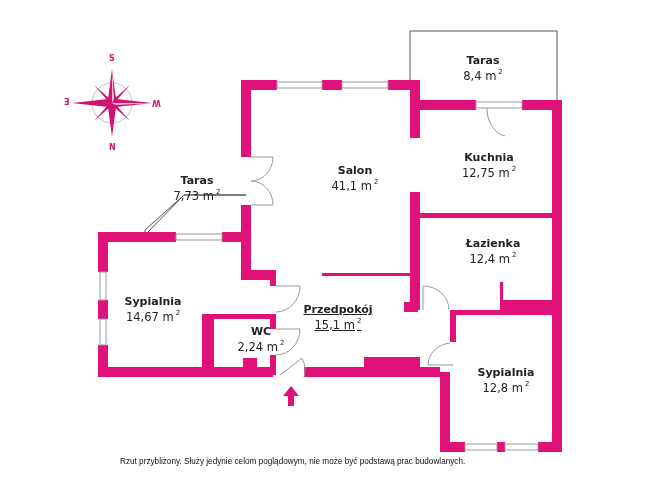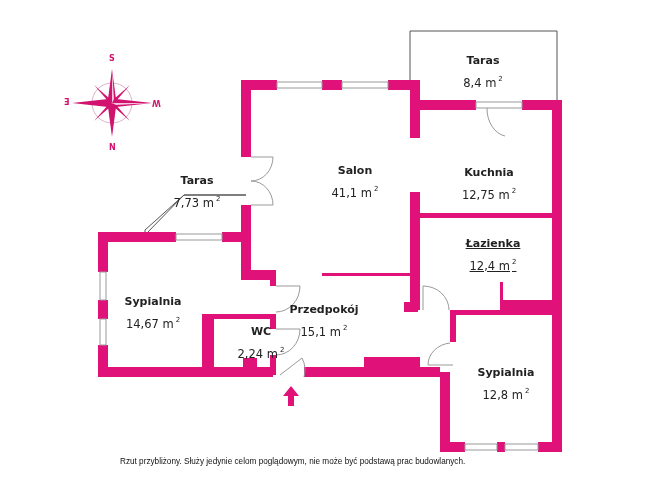--- a/index.html
+++ b/index.html
@@ -1,21 +1,21 @@
 <!DOCTYPE html>
 <html><head>
 <meta charset="utf-8">
 <style>
   html, body { margin: 0; padding: 0; background: #ffffff; }
   body { width: 654px; height: 491px; position: relative; overflow: hidden;
          font-family: "DejaVu Sans", "Liberation Sans", sans-serif; }
   #plan { position: absolute; left: 0; top: 0; width: 654px; height: 491px; }
   .label { position: absolute; text-align: center; color: #222; line-height: 1.25; white-space: nowrap; transform: translateX(-50%); }
   .label .name { font-weight: bold; font-size: 11px; display: block; }
-  .label .area { font-size: 11.5px; display: block; margin-top: 7px; }
+  .label .area { font-size: 11.5px; display: block; }
   .label sup { font-size: 7px; vertical-align: 6px; margin-left: 2px; }
   .compass-letter { position: absolute; font-size: 8px; font-weight: bold; color: #d1126f; font-family: "DejaVu Sans", sans-serif; }
   .disclaimer { position: absolute; left: 120px; top: 457px; font-size: 8.2px; color: #111;
                 font-family: "Liberation Sans", sans-serif; white-space: nowrap; }
 </style>
 </head>
 <body>
 
 <svg id="plan" viewBox="0 0 654 491" xmlns="http://www.w3.org/2000/svg">
 
@@ -130,37 +130,37 @@
   <span class="area"><span>8,4 m</span><sup>2</sup></span>
 </div>
 <div class="label" style="left:197px; top:174px;">
   <span class="name">Taras</span>
   <span class="area"><span>7,73 m</span><sup>2</sup></span>
 </div>
 <div class="label" style="left:355px; top:164px;">
   <span class="name">Salon</span>
   <span class="area"><span>41,1 m</span><sup>2</sup></span>
 </div>
-<div class="label" style="left:489px; top:166px;">
+<div class="label" style="left:489px; top:151px;">
   <span class="name">Kuchnia</span>
   <span class="area"><span>12,75 m</span><sup>2</sup></span>
 </div>
-<div class="label" style="left:493px; top:237px;text-decoration:underline;">
+<div class="label" style="left:493px; top:237px;">
   <span class="name">Łazienka</span>
   <span class="area"><span>12,4 m</span><sup>2</sup></span>
 </div>
 <div class="label" style="left:153px; top:295px;">
   <span class="name">Sypialnia</span>
   <span class="area"><span>14,67 m</span><sup>2</sup></span>
 </div>
 <div class="label" style="left:261px; top:325px;">
   <span class="name">WC</span>
   <span class="area"><span>2,24 m</span><sup>2</sup></span>
 </div>
-<div class="label" style="left:324px; top:303px;">
+<div class="label" style="left:338px; top:303px;text-decoration:underline;">
   <span class="name">Przedpokój</span>
   <span class="area"><span>15,1 m</span><sup>2</sup></span>
 </div>
 <div class="label" style="left:506px; top:366px;">
   <span class="name">Sypialnia</span>
   <span class="area"><span>12,8 m</span><sup>2</sup></span>
 </div>
 
 <div class="disclaimer">Rzut przybliżony. Służy jedynie celom poglądowym, nie może być podstawą prac budowlanych.</div>
 

